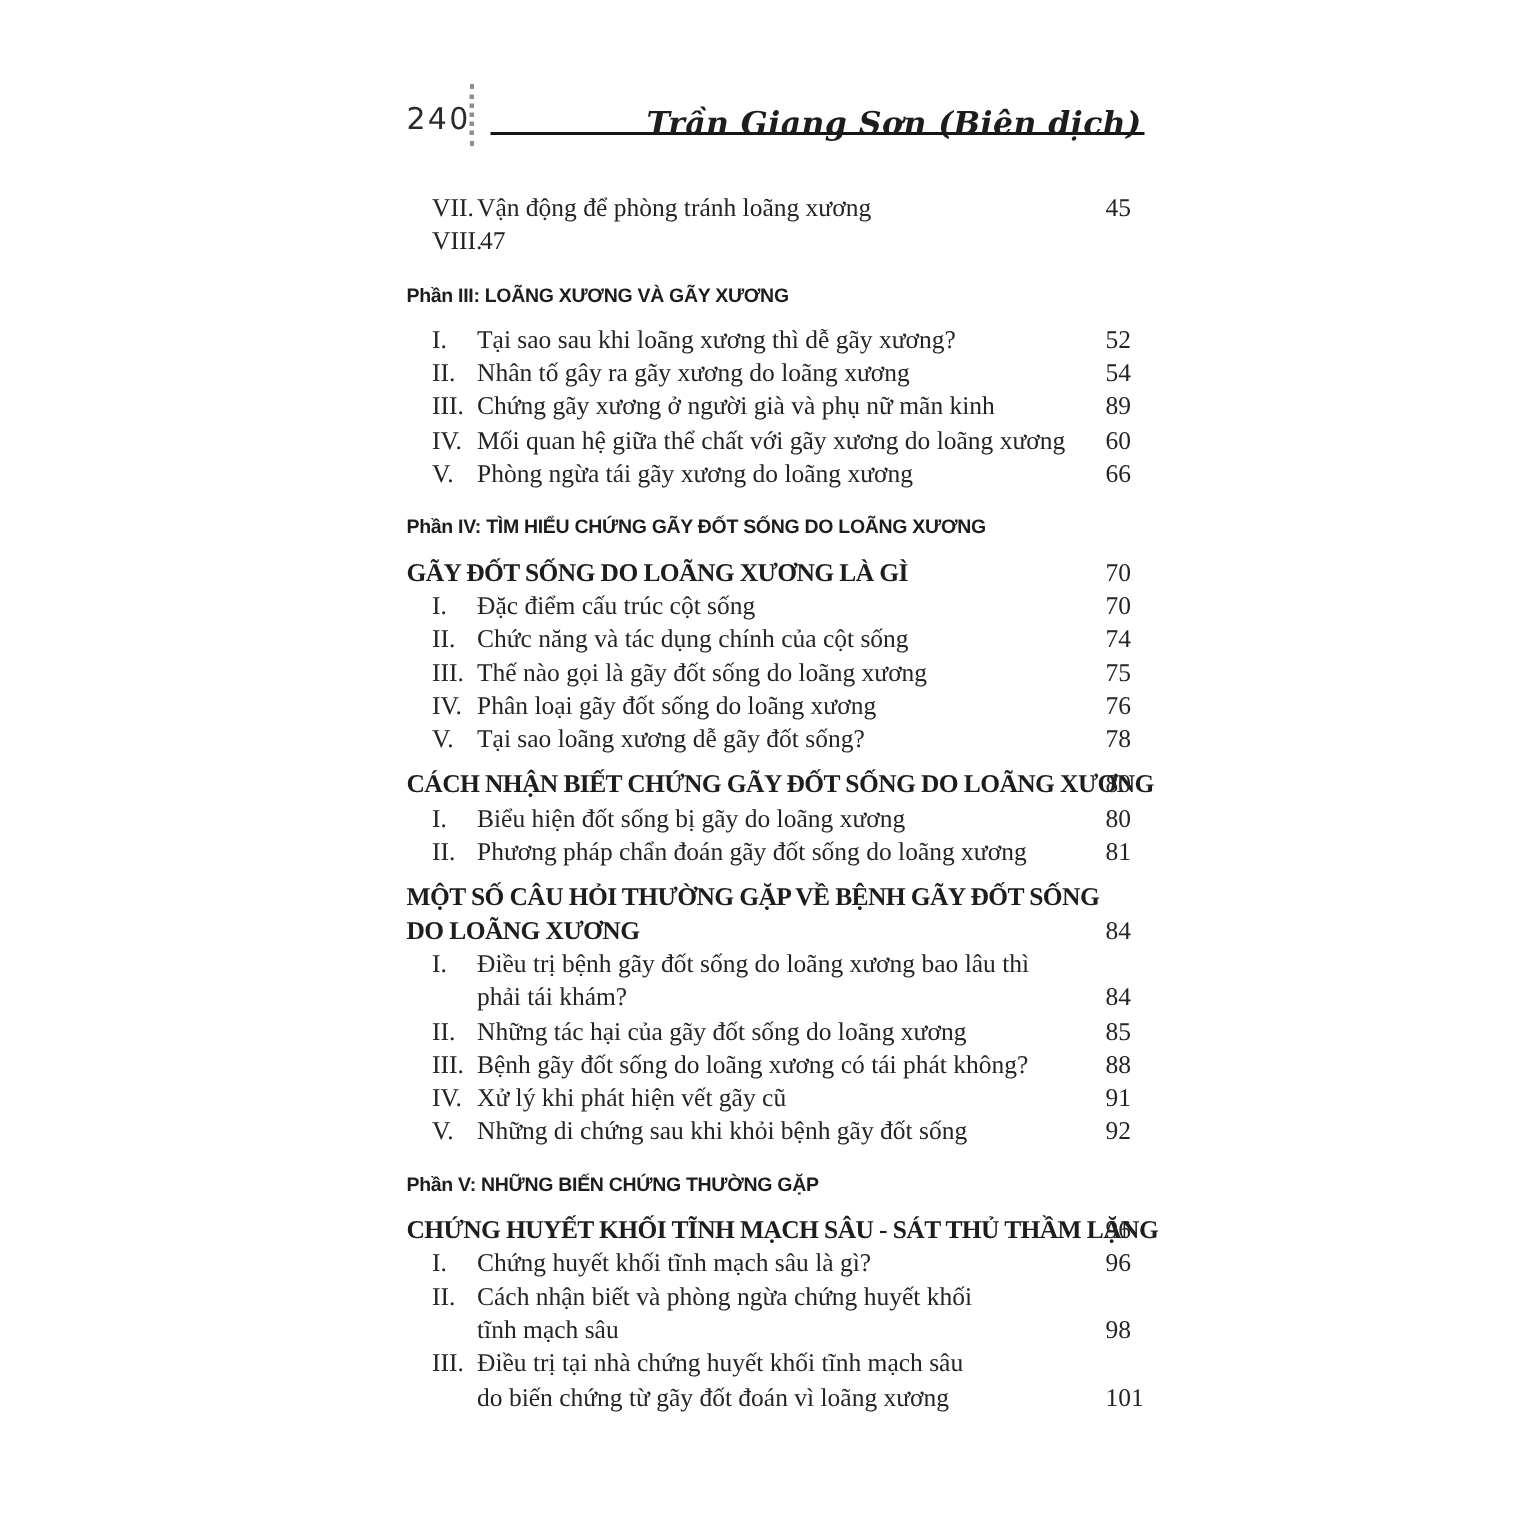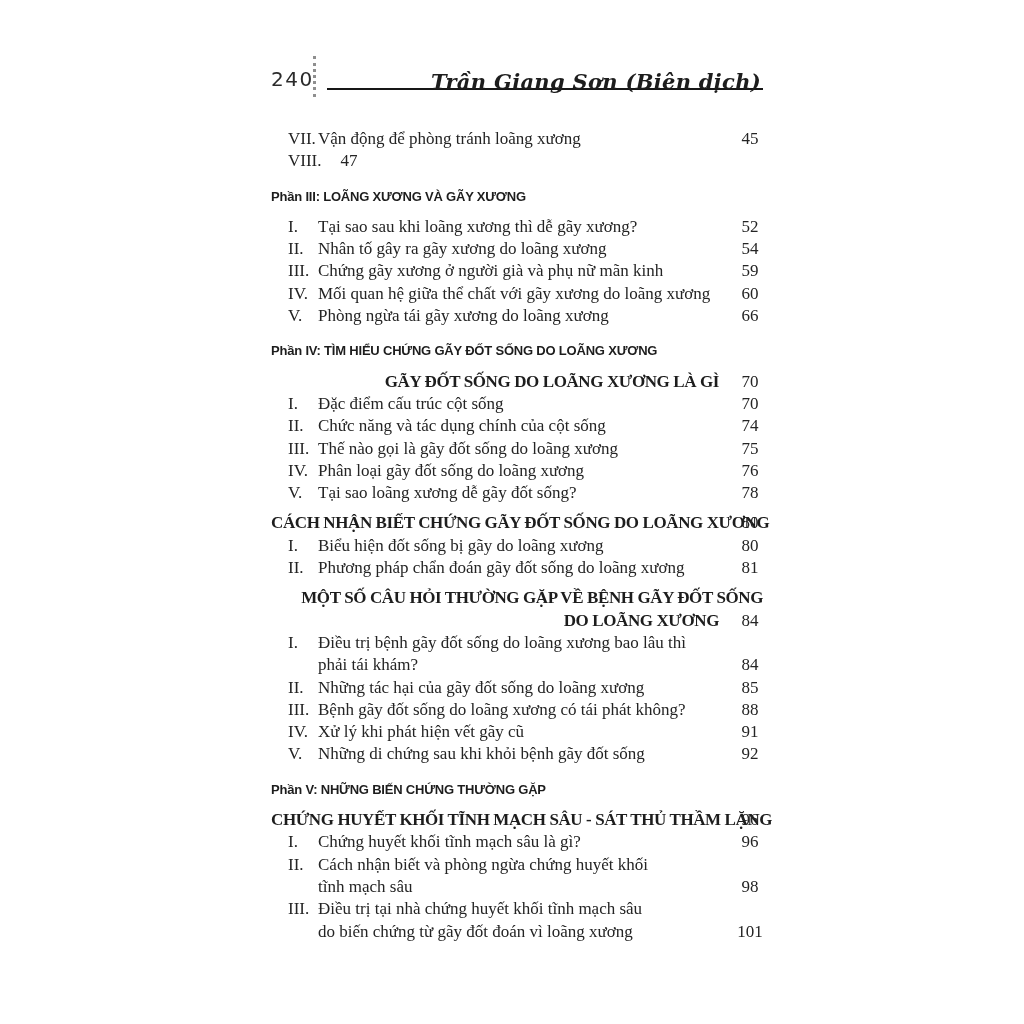--- a/index.html
+++ b/index.html
@@ -37,32 +37,31 @@
 
   
   .toc {
     position:absolute; left:271px; top:122px; width:492px;
     padding-top:6px;
     font-size:17px; line-height:22.3px;
   }
   .row { display:flex; align-items:baseline; }
   .num { flex:none; width:47px; box-sizing:border-box; padding-left:17px; white-space:nowrap; }
   .title { flex:1 1 auto; min-width:0; white-space:nowrap; }
-  .pageno { flex:none; margin-left:18px; min-width:26px; text-align:center; }
+  .pageno { flex:none; margin-left:2px; min-width:26px; text-align:left; }
 
   .part {
     font-family:"Liberation Sans", sans-serif;
     font-weight:bold; font-size:13px; letter-spacing:-0.2px;
     color:#1d1d1d; white-space:nowrap;
     margin:13px 0 8px 0; line-height:22.3px;
   }
   .sub .title {
     font-weight:bold; letter-spacing:-0.4px;
     color:#1d1d1d;
-    text-align:right;
   }
   .sub.first { margin-top:8px; }
 </style>
 </head>
 <body>
 
 <div class="page">
 
   <div class="header">
     <div class="folio">240</div>
@@ -88,21 +87,21 @@
         <div class="pageno">52</div>
       </div>
       <div class="row entry">
         <div class="num">II.</div>
         <div class="title">Nhân tố gây ra gãy xương do loãng xương</div>
         <div class="pageno">54</div>
       </div>
       <div class="row entry">
         <div class="num">III.</div>
         <div class="title">Chứng gãy xương ở người già và phụ nữ mãn kinh</div>
-        <div class="pageno">59</div>
+        <div class="pageno">89</div>
       </div>
       <div class="row entry">
         <div class="num">IV.</div>
         <div class="title">Mối quan hệ giữa thể chất với gãy xương do loãng xương</div>
         <div class="pageno">60</div>
       </div>
       <div class="row entry">
         <div class="num">V.</div>
         <div class="title">Phòng ngừa tái gãy xương do loãng xương</div>
         <div class="pageno">66</div>

